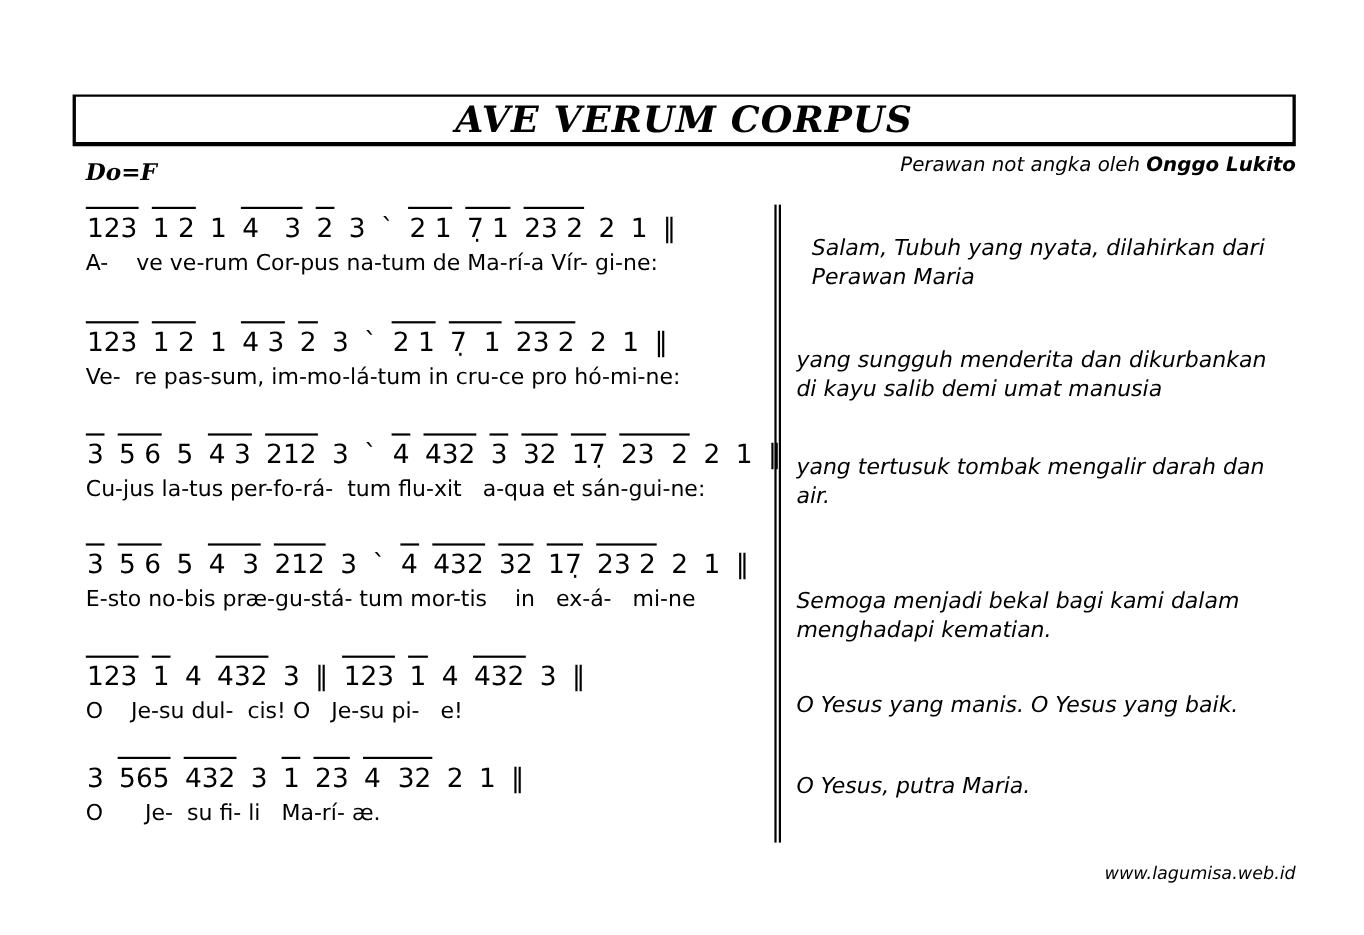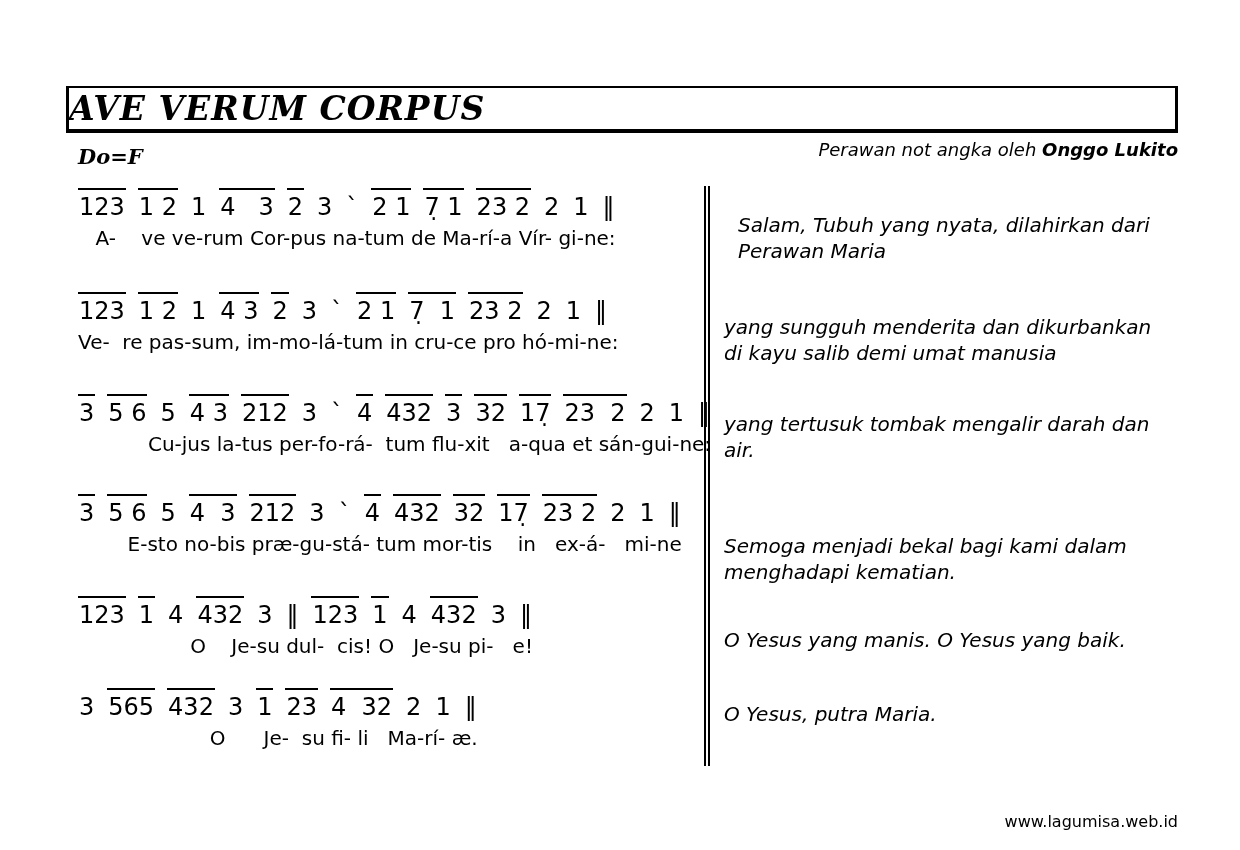--- a/index.html
+++ b/index.html
@@ -3,52 +3,52 @@
 <meta charset="utf-8">
 <style>
   html,body{margin:0;padding:0;background:#fff;}
   .page{
     position:relative;width:1240px;height:850px;background:#fff;
     font-family:"DejaVu Sans",sans-serif;color:#000;overflow:hidden;
   }
   .title-box{
     position:absolute;left:66px;top:86px;width:1112px;height:47px;
     box-sizing:border-box;border:3px solid #000;border-top-width:2px;border-bottom-width:4px;
-    display:flex;align-items:center;
+    display:flex;align-items:center;justify-content:center;
   }
   .title{
     font-family:"DejaVu Serif",serif;font-style:italic;font-weight:bold;
     font-size:33px;letter-spacing:1px;white-space:nowrap;
   }
   .key{
     position:absolute;left:78px;top:144px;
     font-family:"DejaVu Serif",serif;font-style:italic;font-weight:bold;font-size:21px;
   }
   .byline{
     position:absolute;right:62px;top:139px;font-style:italic;font-size:18px;white-space:nowrap;
   }
   .byline .author{font-weight:bold;}
   .score{position:absolute;left:78px;top:188px;width:610px;}
   .music-row{position:absolute;left:0;white-space:pre;}
   .row-0{top:0;}.row-1{top:104px;}.row-2{top:206px;}.row-3{top:306px;}.row-4{top:408px;}.row-5{top:500px;}
   .notes{display:flex;gap:12px;font-size:24px;white-space:pre;align-items:flex-start;}
   .grp{display:inline-block;border-top:2px solid transparent;padding:4px 1px 0 1px;line-height:1.15;}
   .grp.ov{border-top-color:#000;}
-  .lyrics{margin-top:4px;font-size:20px;white-space:pre;text-align:right;}
+  .lyrics{margin-top:4px;font-size:20px;white-space:pre;}
   .divider{
     position:absolute;left:704px;top:186px;width:6px;height:580px;box-sizing:border-box;
     border-left:2px solid #000;border-right:2px solid #000;
   }
   .translations{
     position:absolute;left:724px;top:212px;width:440px;
     font-style:italic;font-size:20px;line-height:1.32;
   }
   .trans{position:absolute;left:0;margin:0;width:100%;}
   .trans-0{top:0;margin-left:14px;}.trans-1{top:102px;}.trans-2{top:199px;}.trans-3{top:321px;}.trans-4{top:415px;}.trans-5{top:489px;}
-  .footer{position:absolute;right:62px;top:812px;font-size:16px;}
+  .footer{position:absolute;right:62px;top:784px;font-style:italic;font-size:16px;}
 </style>
 </head>
 <body>
 
 <div class="page">
 
   <div class="title-box">
     <div class="title">AVE VERUM CORPUS</div>
   </div>
 

